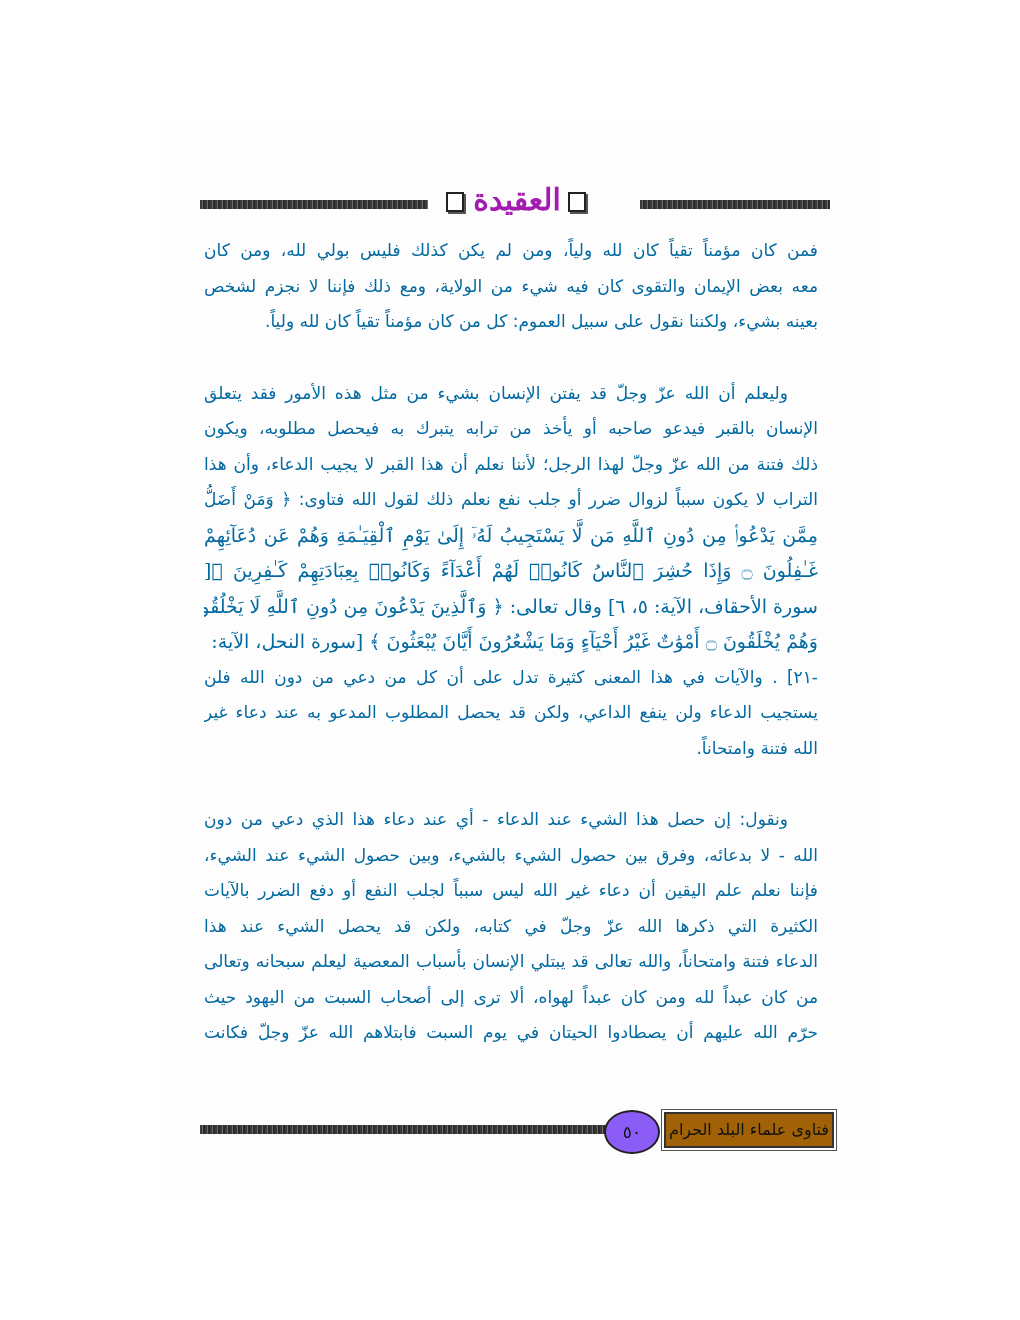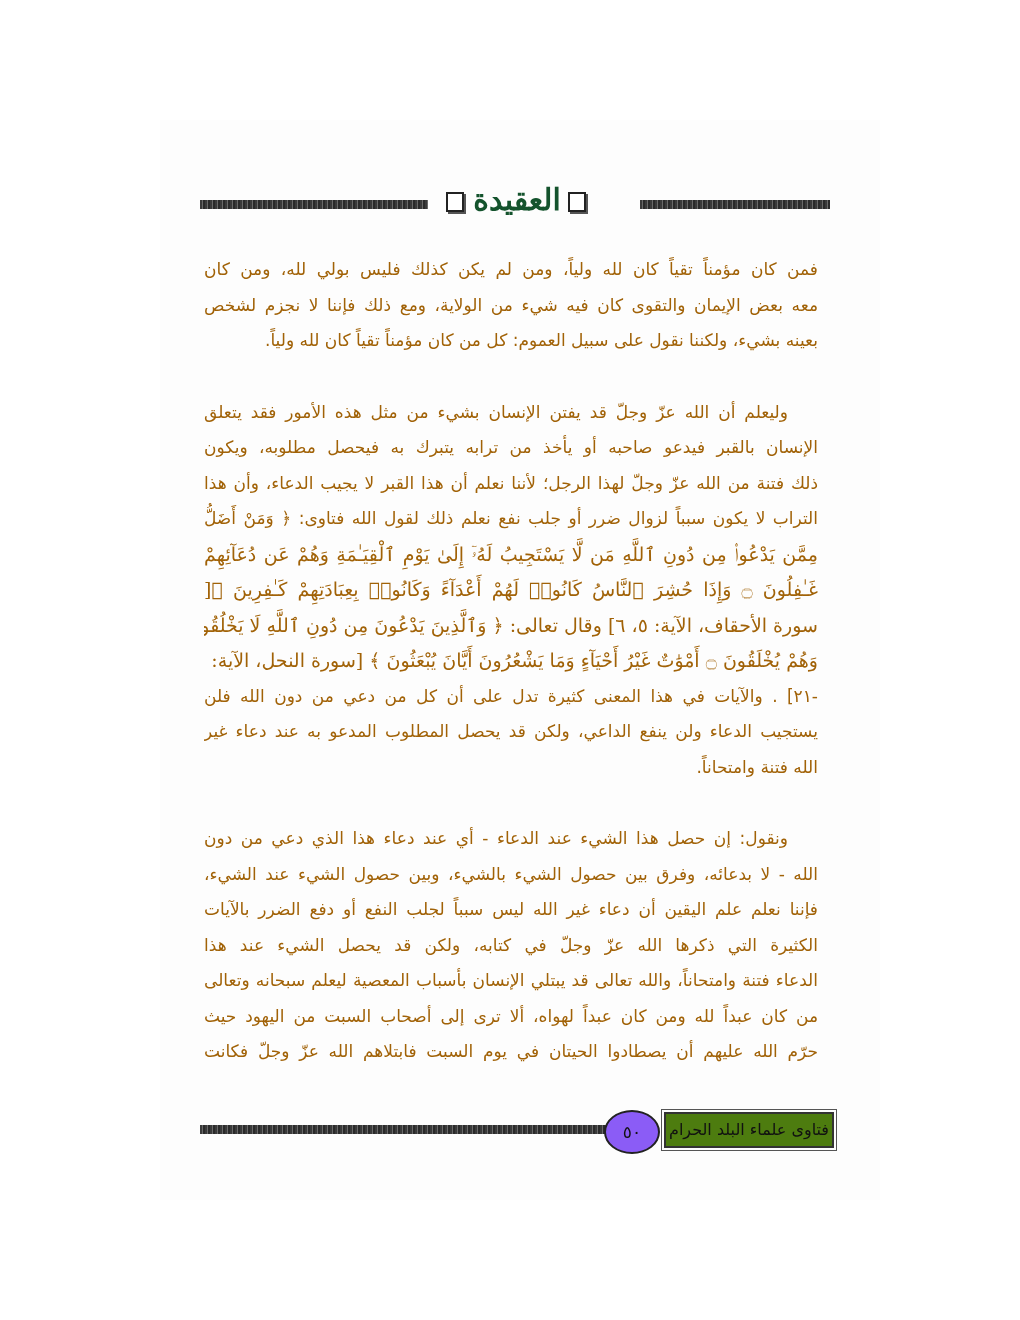--- a/index.html
+++ b/index.html
@@ -40,33 +40,33 @@
   .header .box.b1 { left: 246px; top: 6px; }
   .header .box.b2 { left: 368px; top: 6px; }
   .header .title {
     position: absolute;
     left: 268px; top: -4px;
     width: 98px;
     text-align: center;
     font-family: "DejaVu Serif", serif;
     font-size: 30px;
     font-weight: bold;
-    color: #14532d;
+    color: #a21caf;
     direction: rtl;
   }
   
   .body {
     position: absolute;
-    left: 204px; top: 252px;
+    left: 204px; top: 233px;
     width: 614px;
     direction: rtl;
     text-align: justify;
     font-size: 17px;
     line-height: 35.5px;
-    color: #a16207;
+    color: #0369a1;
   }
   .line {
     display: block;
     text-align-last: justify;
     white-space: nowrap;
     overflow: hidden;
   }
   .line.last { text-align-last: right; }
   .line.indent { padding-right: 30px; }
   .quran {
@@ -95,21 +95,21 @@
     font-size: 17px;
     font-family: "DejaVu Sans", sans-serif;
   }
   .book-title {
     position: absolute;
     left: 464px; top: 4px;
     width: 166px; height: 32px;
     border: 2px solid #333;
     outline: 1px solid #555;
     outline-offset: 2px;
-    background: #4d7c0f;
+    background: #a16207;
     text-align: center;
     line-height: 32px;
     font-size: 16px;
     direction: rtl;
   }
 </style>
 </head>
 <body>
 
 <div class="scan"></div>

